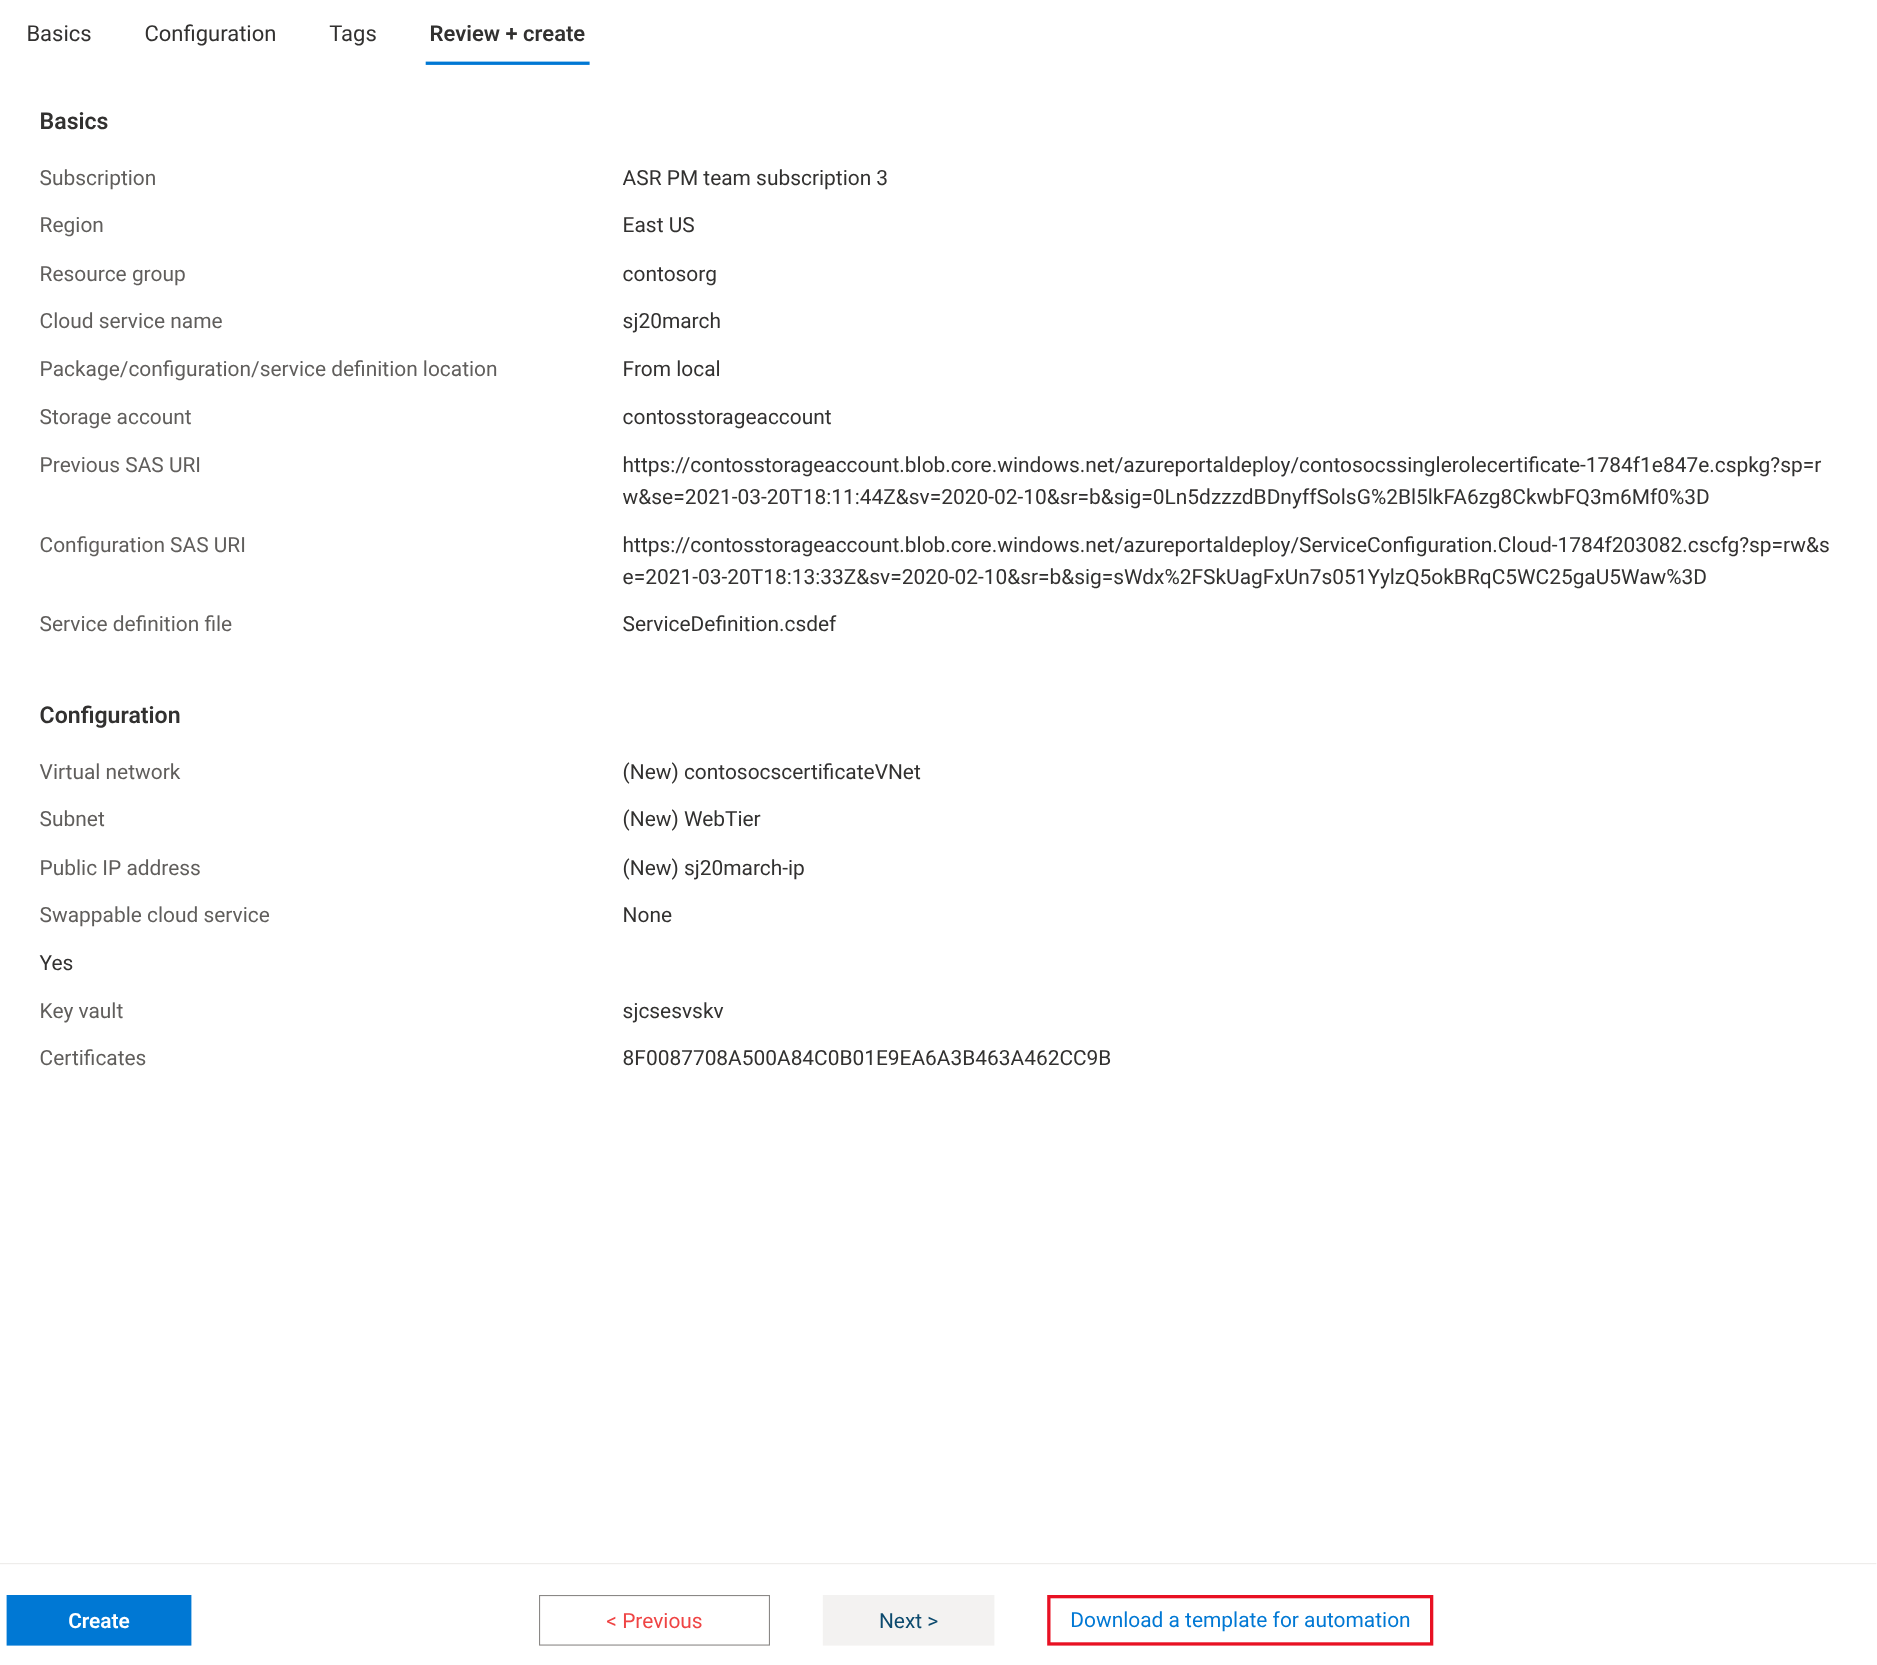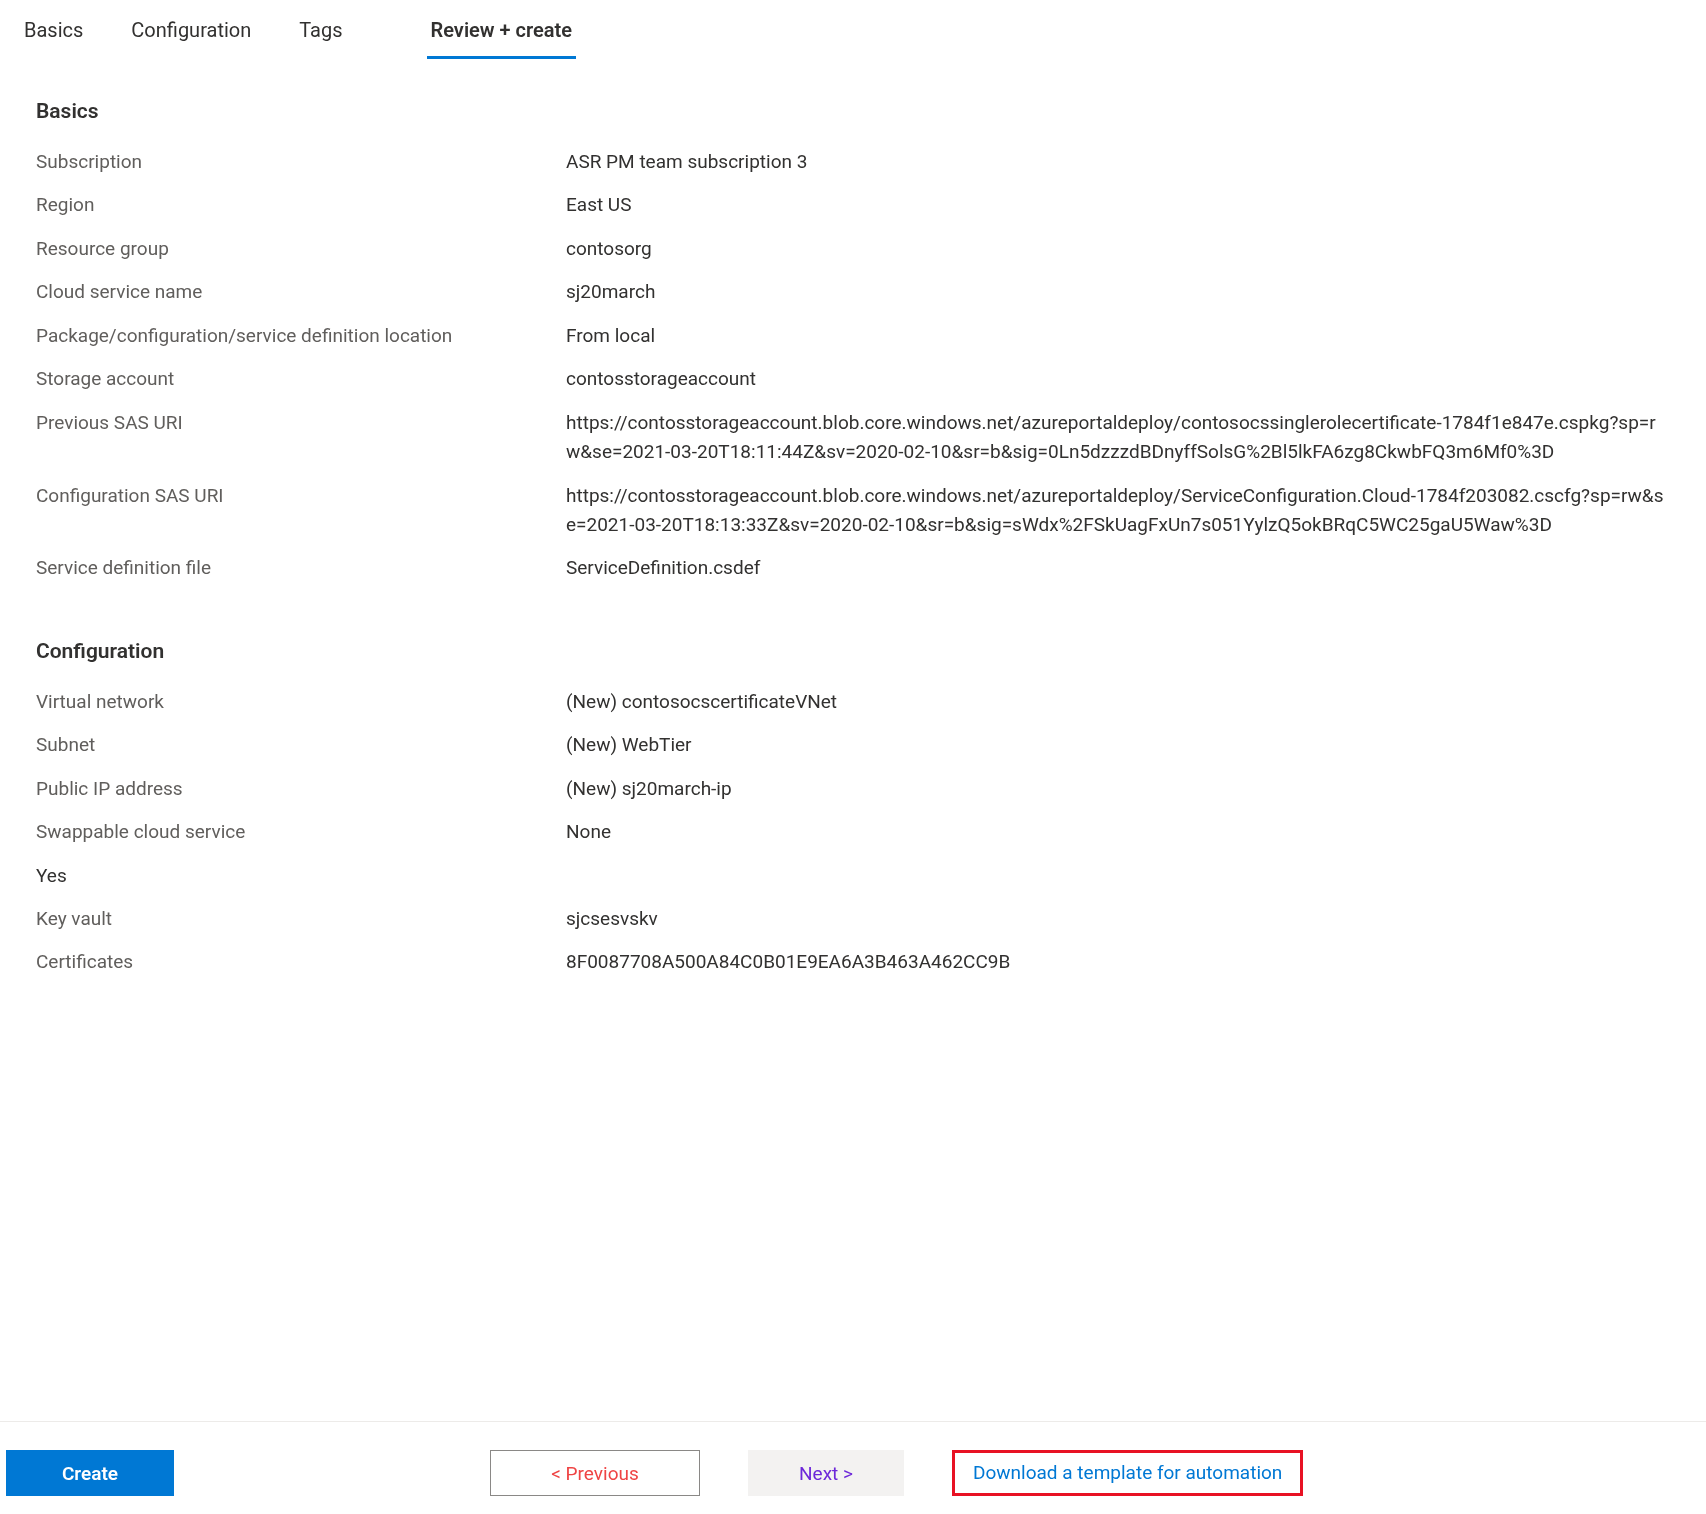--- a/index.html
+++ b/index.html
@@ -19,21 +19,20 @@
     }
     .tab {
       padding: 8px 4px 14px 4px;
       color: #323130;
       cursor: pointer;
       font-size: 20px;
     }
     .tab.active {
       font-weight: 600;
       border-bottom: 3px solid #0078d4;
-      margin-left: 40px;
     }
     .content {
       padding: 40px 36px 0 36px;
       overflow-y: auto;
     }
     .section-heading {
       font-size: 21px;
       font-weight: 600;
       color: #323130;
       margin-bottom: 24px;
@@ -98,21 +97,21 @@
       min-width: 168px;
     }
     .btn-secondary {
       background: #ffffff;
       color: #ef4444;
       border: 1px solid #8a8886;
       min-width: 210px;
     }
     .btn-disabled {
       background: #f3f2f1;
-      color: #6d28d9;
+      color: #0c4a6e;
       cursor: default;
       min-width: 156px;
       text-align: right;
     }
     .spacer-left {
       width: 220px;
     }
     .link-highlight {
       color: #0078d4;
       cursor: pointer;

